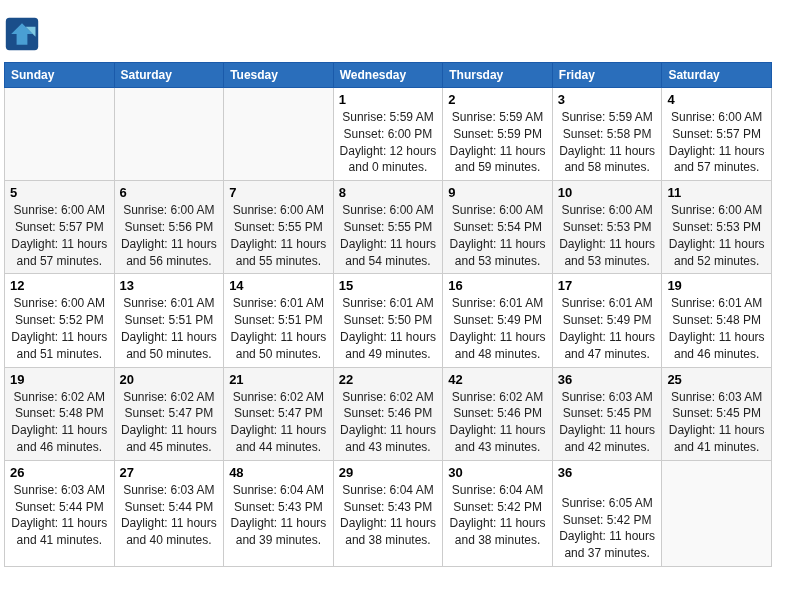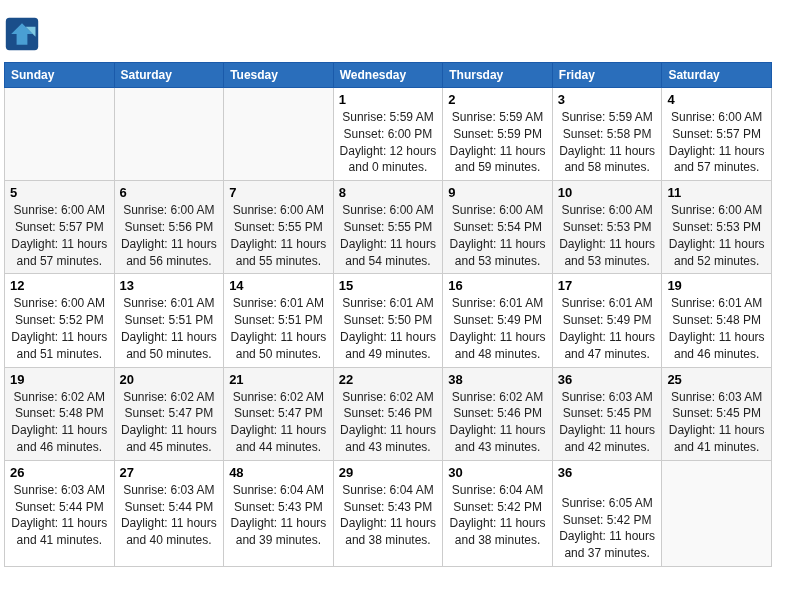--- a/index.html
+++ b/index.html
@@ -259,21 +259,21 @@
 Sunset: 5:47 PM
 Daylight: 11 hours and 44 minutes.</div>
           </td>
           <td>
             <span class="day-num">22</span>
             <div class="cell-text" style="white-space: pre-line;">Sunrise: 6:02 AM
 Sunset: 5:46 PM
 Daylight: 11 hours and 43 minutes.</div>
           </td>
           <td>
-            <span class="day-num">38</span>
+            <span class="day-num">42</span>
             <div class="cell-text" style="white-space: pre-line;">Sunrise: 6:02 AM
 Sunset: 5:46 PM
 Daylight: 11 hours and 43 minutes.</div>
           </td>
           <td>
             <span class="day-num">36</span>
             <div class="cell-text" style="white-space: pre-line;">Sunrise: 6:03 AM
 Sunset: 5:45 PM
 Daylight: 11 hours and 42 minutes.</div>
           </td>

